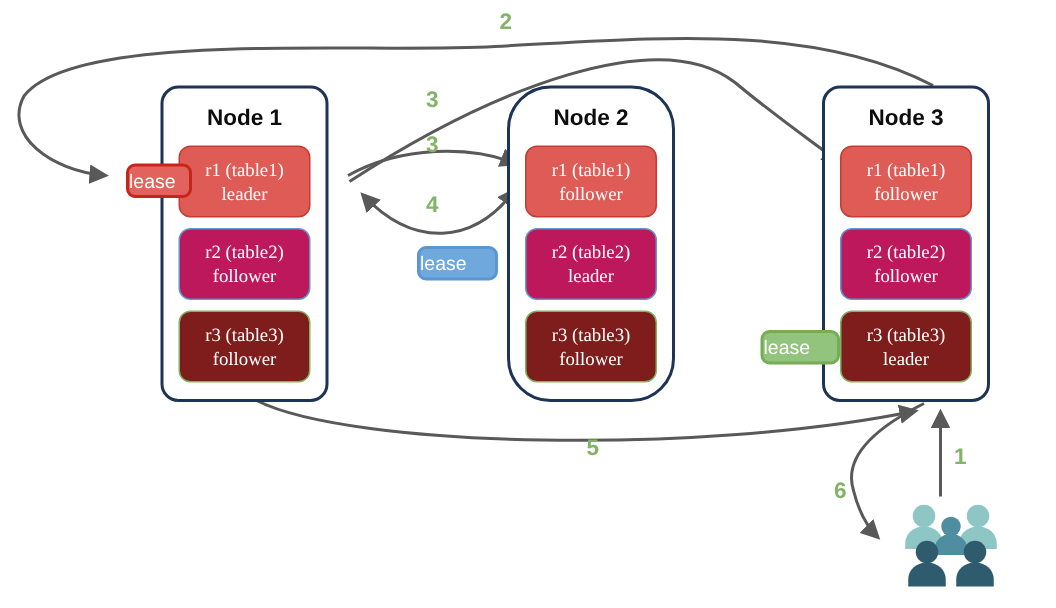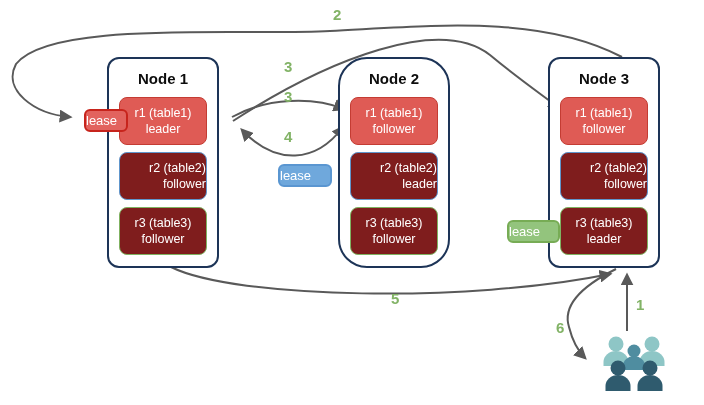--- a/index.html
+++ b/index.html
@@ -5,24 +5,24 @@
   html,body{margin:0;padding:0;background:#fff;}
   .canvas{position:relative;width:704px;height:405px;background:#ffffff;
     font-family:"Liberation Sans",sans-serif;overflow:hidden;}
   svg.layer{position:absolute;left:0;top:0;pointer-events:none;}
   .node{position:absolute;top:57px;width:112px;height:211px;background:#fff;
     border:2px solid #1d3457;border-radius:12px;box-sizing:border-box;}
   #node1{left:107px;} #node2{left:338px;border-radius:29px;} #node3{left:548px;}
   .node-title{text-align:center;font-weight:bold;font-size:15px;color:#0d0d0d;margin-top:11px;}
   .replica{position:absolute;left:10px;right:10px;height:48px;border-radius:8px;
     border:1.5px solid;box-sizing:border-box;color:#fff;font-size:12.5px;text-align:center;
-    display:flex;flex-direction:column;justify-content:center;line-height:1.32;}
+    display:flex;flex-direction:column;justify-content:center;line-height:1.32;font-family:Liberation Serif, serif;}
   .replica.r1{top:38px;} .replica.r2{top:93px;} .replica.r3{top:148px;}
   .red{background:#df5b55;border-color:#c43c33;}
-  .blue{background:#7f1d1d;border-color:#6096cc;align-items:flex-end;}
+  .blue{background:#be185d;border-color:#6096cc;}
   .green{background:#7f1d1d;border-color:#7fb261;}
   .lease{position:absolute;color:#fff;font-size:13px;text-align:center;border-radius:6px;
     border:2px solid;box-sizing:border-box;display:flex;align-items:center;justify-content:flex-start;}
   #lease-red{left:84px;top:109px;width:44px;height:23px;background:#e2635e;border-color:#c7241c;}
   #lease-blue{left:278px;top:164px;width:54px;height:23px;background:#6fa8dc;border-color:#5a96d1;}
   #lease-green{left:507px;top:220px;width:53px;height:23px;background:#93c47d;border-color:#77ac55;}
   .step{position:absolute;color:#82b366;font-weight:bold;font-size:15px;}
   #s2{left:333px;top:6px;}   #s3a{left:284px;top:58px;} #s3b{left:284px;top:88px;}
   #s4{left:284px;top:128px;} #s5{left:391px;top:290px;} #s1{left:636px;top:296px;}
   #s6{left:556px;top:319px;}

